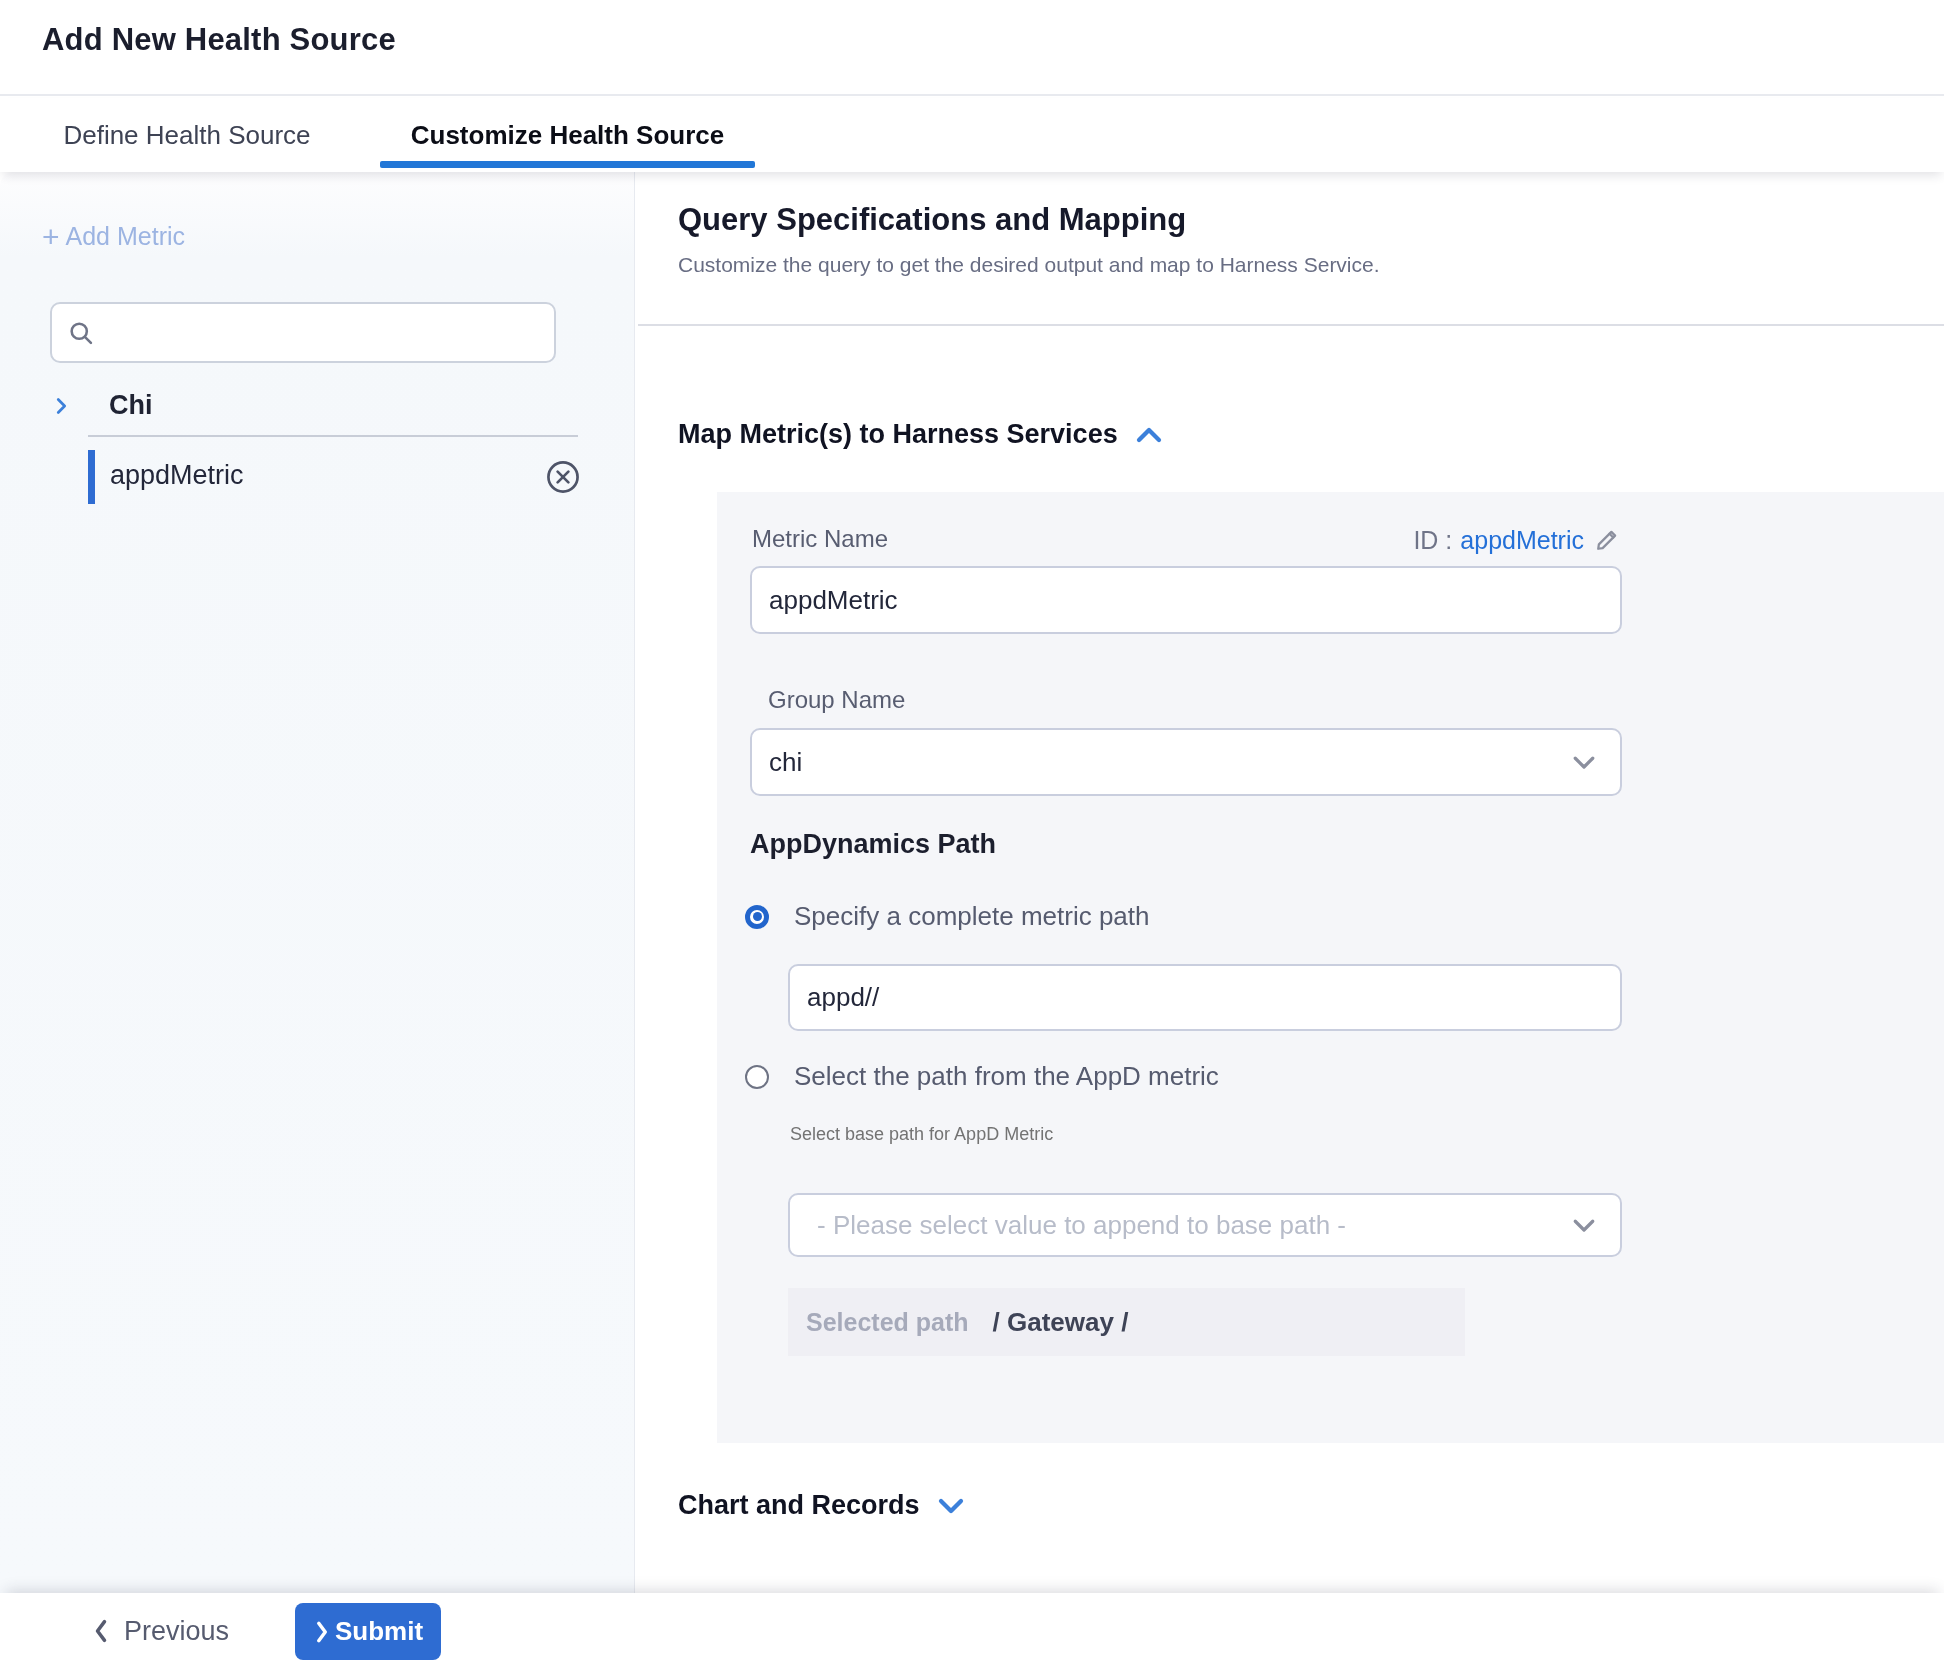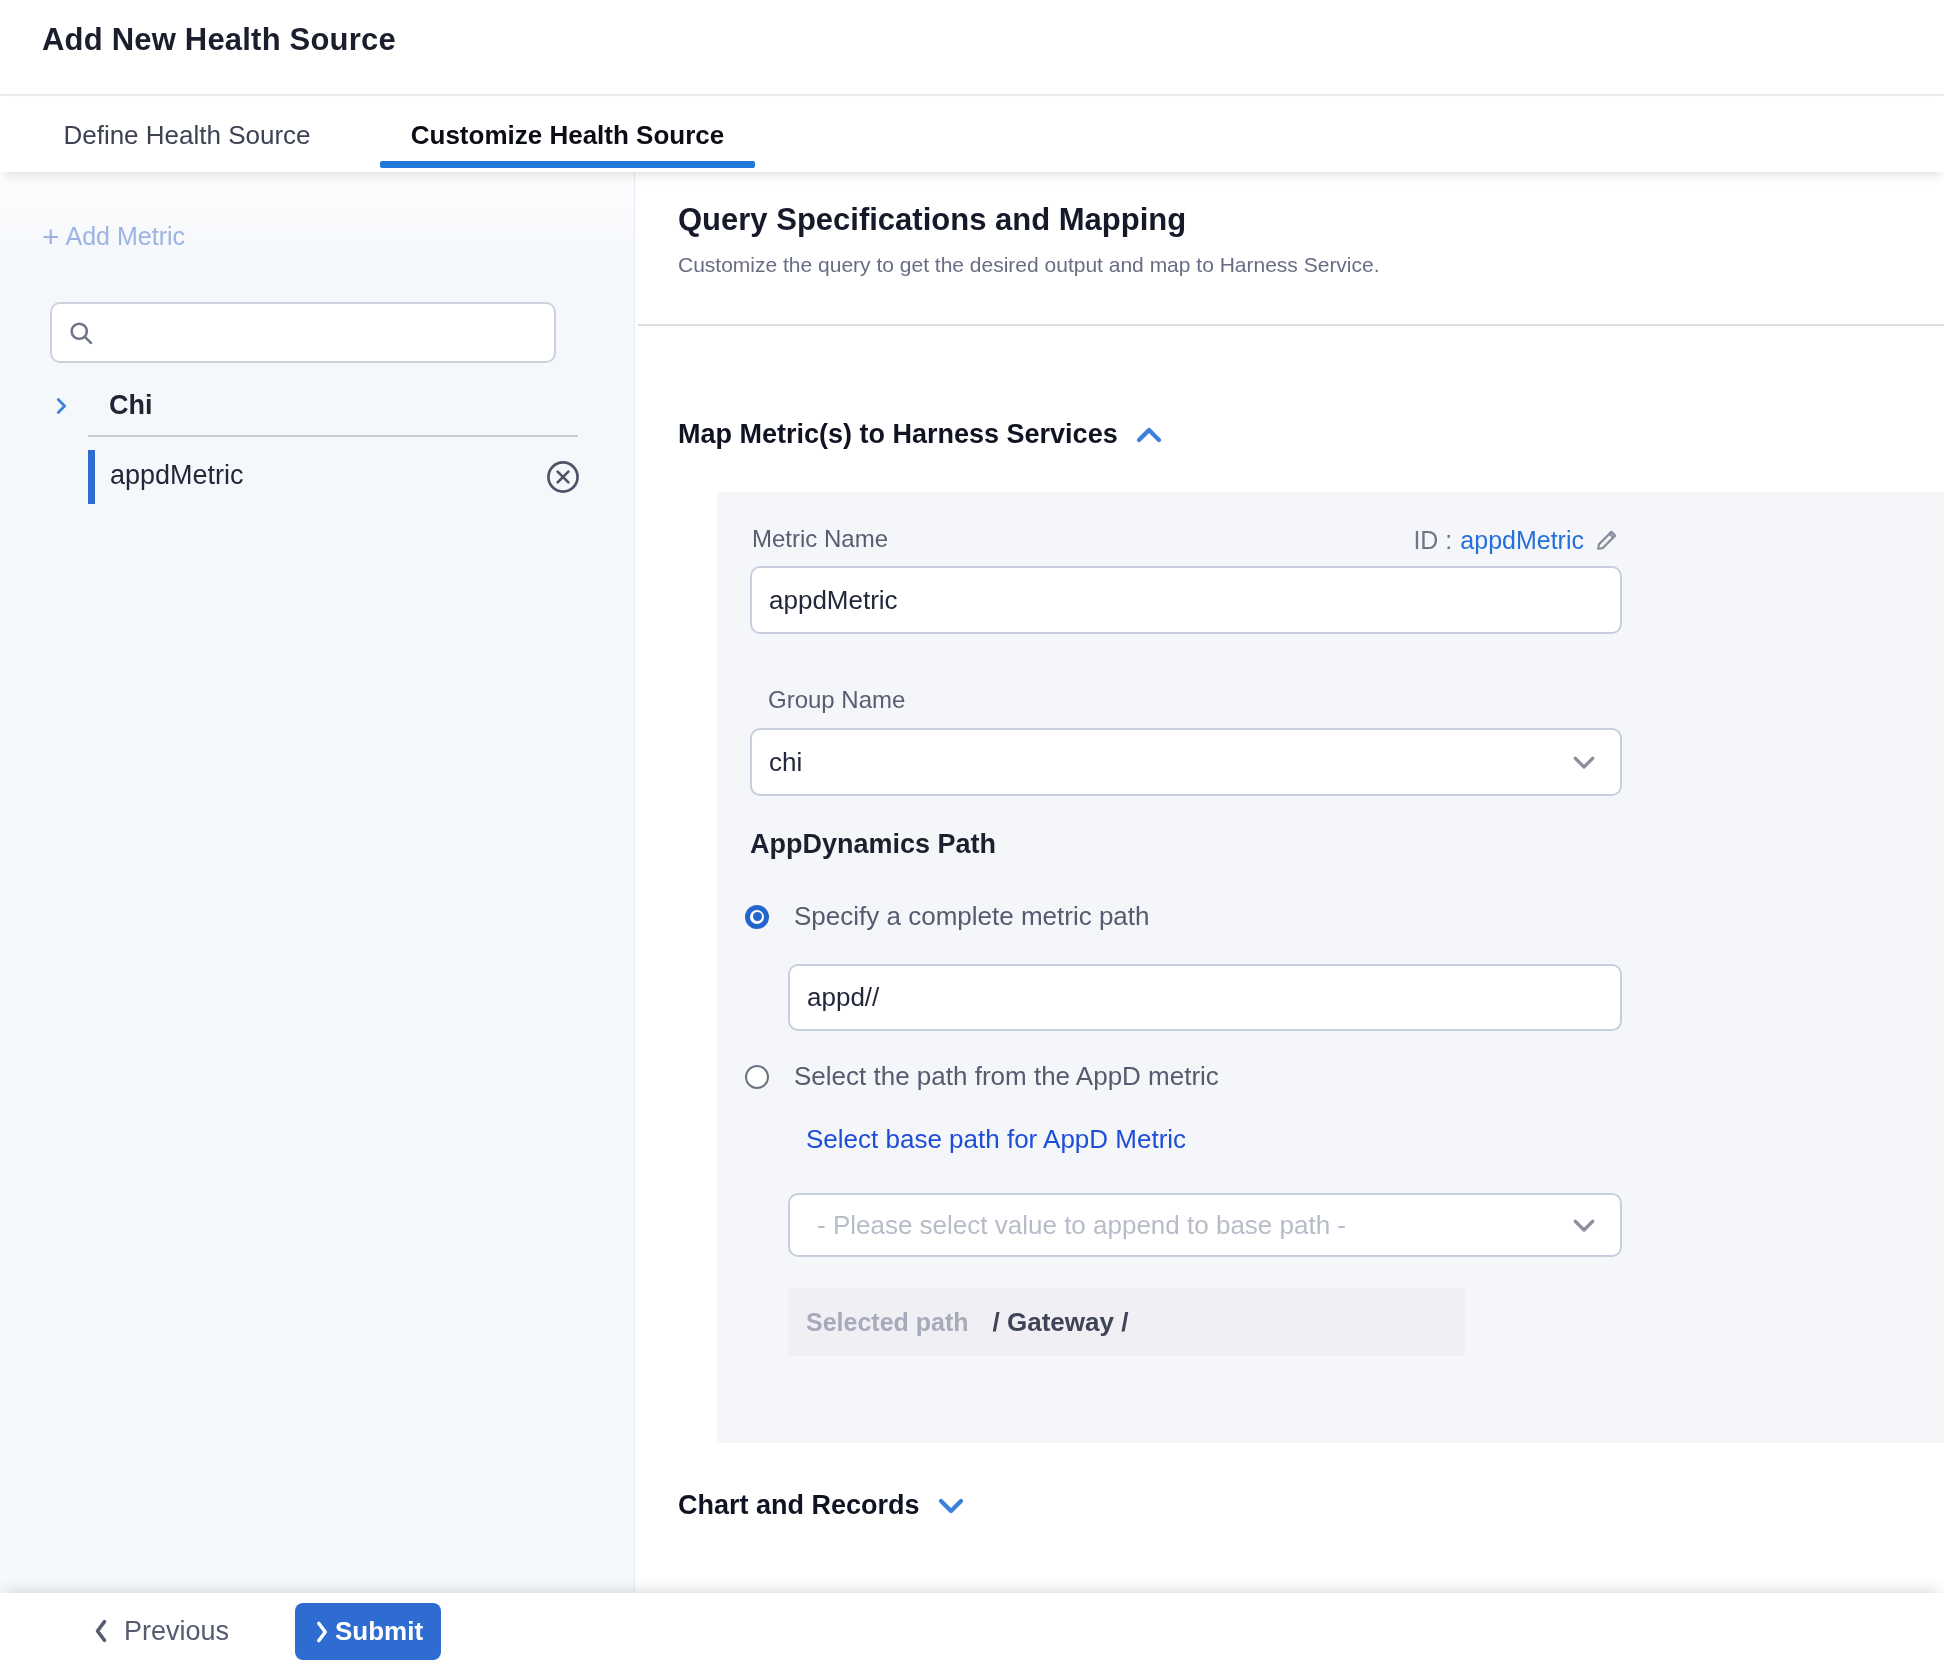--- a/index.html
+++ b/index.html
@@ -172,21 +172,21 @@
     flex: 0 0 auto;
     display: flex; align-items: center; justify-content: center;
     background: #ffffff;
   }
   .radio.checked  { border: 5px solid #2265cc; }
   .radio.checked .dot { width: 9px; height: 9px; border-radius: 50%; background: #2265cc; }
   .radio.unchecked { border: 2.5px solid #6e7384; }
   .radio-label { font-size: 26px; color: #565b6f; }
   .base-path-label {
     position: absolute; left: 73px; top: 632px;
-    font-size: 26px; color: #1d4ed8; margin-left: 16px;
+    font-size: 18px; color: #737373;
   }
   .selected-path-strip {
     position: absolute; left: 71px; top: 796px; width: 677px; height: 68px;
     background: #efeff4;
     display: flex; align-items: center;
   }
   .selected-path-label {
     margin-left: 18px; font-size: 25px; font-weight: bold; color: #a6aaba;
   }
   .selected-path-value {

